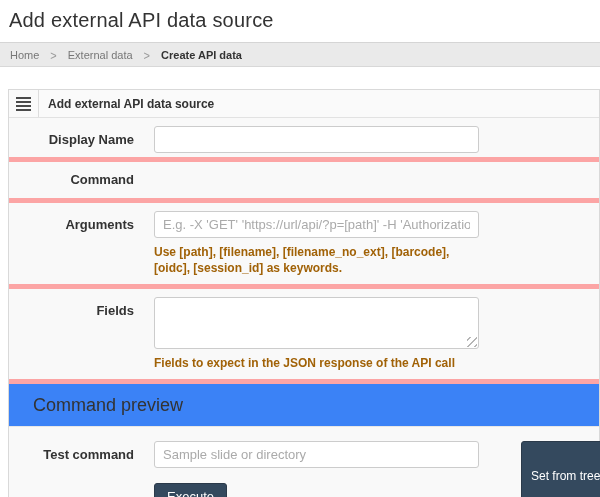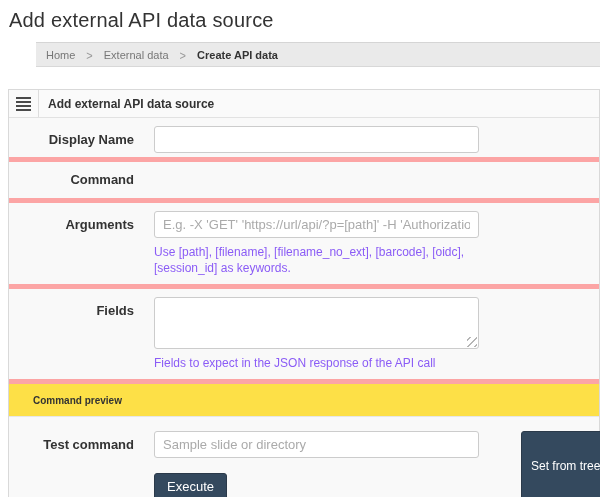--- a/index.html
+++ b/index.html
@@ -6,21 +6,21 @@
   html,body { width:600px; height:497px; overflow:hidden; background:#fff;
     font-family:"Liberation Sans", sans-serif; }
 
   
   .page-title { font-size:20px; font-weight:normal; color:#333;
     padding:9px 8px 10px 9px; letter-spacing:0.2px; }
 
   
   .breadcrumb-bar { height:25px; background:#eaeaea;
     border-top:1px solid #d5d5d5; border-bottom:1px solid #d8d8d8;
-    display:flex; align-items:center; padding-left:10px; font-size:11px;margin-left:36px; }
+    display:flex; align-items:center; padding-left:10px; font-size:11px; }
   .crumb-link { color:#777; text-decoration:none; cursor:pointer; }
   .crumb-sep { color:#9a9a9a; margin:0 11px; font-size:11px; transform:scaleY(1.15); }
   .crumb-current { color:#333; font-weight:bold; }
 
   
   .panel { margin:22px 0 0 8px; width:calc(100% - 8px);
     border:1px solid #d9d9d9; border-bottom:none; background:#f9f9f9; }
   .panel-header { height:28px; display:flex; align-items:stretch;
     background:#fafafa; border-bottom:1px solid #e2e2e2; }
   .burger-cell { width:30px; display:flex; align-items:center; justify-content:center;
@@ -33,33 +33,33 @@
   
   .form-row { display:grid; grid-template-columns:125px 325px 1fr; column-gap:20px;
     padding:8px 0; border-bottom:5px solid #fca5a5; }
   .form-label { grid-column:1; text-align:right; font-weight:bold; font-size:13px;
     color:#333; padding-top:6px; }
   .ctrl { grid-column:2; }
   .txt-input { width:325px; height:27px; border:1px solid #ccc; border-radius:3px;
     background:#fff; padding:0 8px; font-size:13px; color:#333; outline:none;
     font-family:"Liberation Sans", sans-serif; }
   .txt-input::placeholder { color:#aaa; opacity:1; }
-  .help-text { font-size:12px; line-height:16px; color:#8b5cf6; margin-top:6px;
-    max-width:330px; }
+  .help-text { font-size:12px; line-height:16px; color:#a16207; margin-top:6px;
+    max-width:330px;font-weight:bold; }
   .ta-wrap { position:relative; width:325px; }
   .txt-area { width:325px; height:52px; border:1px solid #ccc; border-radius:3px;
     background:#fff; padding:4px 8px; font-size:13px; color:#333; resize:none;
     outline:none; display:block; font-family:"Liberation Sans", sans-serif; }
   .grip { position:absolute; right:2px; bottom:2px; width:10px; height:10px;
     cursor:nwse-resize;
     background:repeating-linear-gradient(135deg, transparent 0 2px, #b5b5b5 2px 3px, transparent 3px 5px); }
 
   
-  .section-row { background:#fde047; border-bottom:1px solid #e7e7e7;
-    padding:11px 0 10px 24px; font-size:10px; font-weight:bold; color:#333; }
+  .section-row { background:#3b82f6; border-bottom:1px solid #e7e7e7;
+    padding:11px 0 10px 24px; font-size:18px; font-weight:normal; color:#333; }
 
   
   .btn { display:inline-block; background:#34495e; color:#fff;
     border:1px solid #2b3a4a; border-radius:3px; cursor:pointer;
     font-family:"Liberation Sans", sans-serif; }
   .btn-treeview { grid-column:3; justify-self:start; margin-left:22px;
     font-size:12px; padding:6px 9px; white-space:nowrap; }
   .btn-execute { font-size:13px; padding:5px 12px; margin-top:15px; }
 </style>
 </head>

